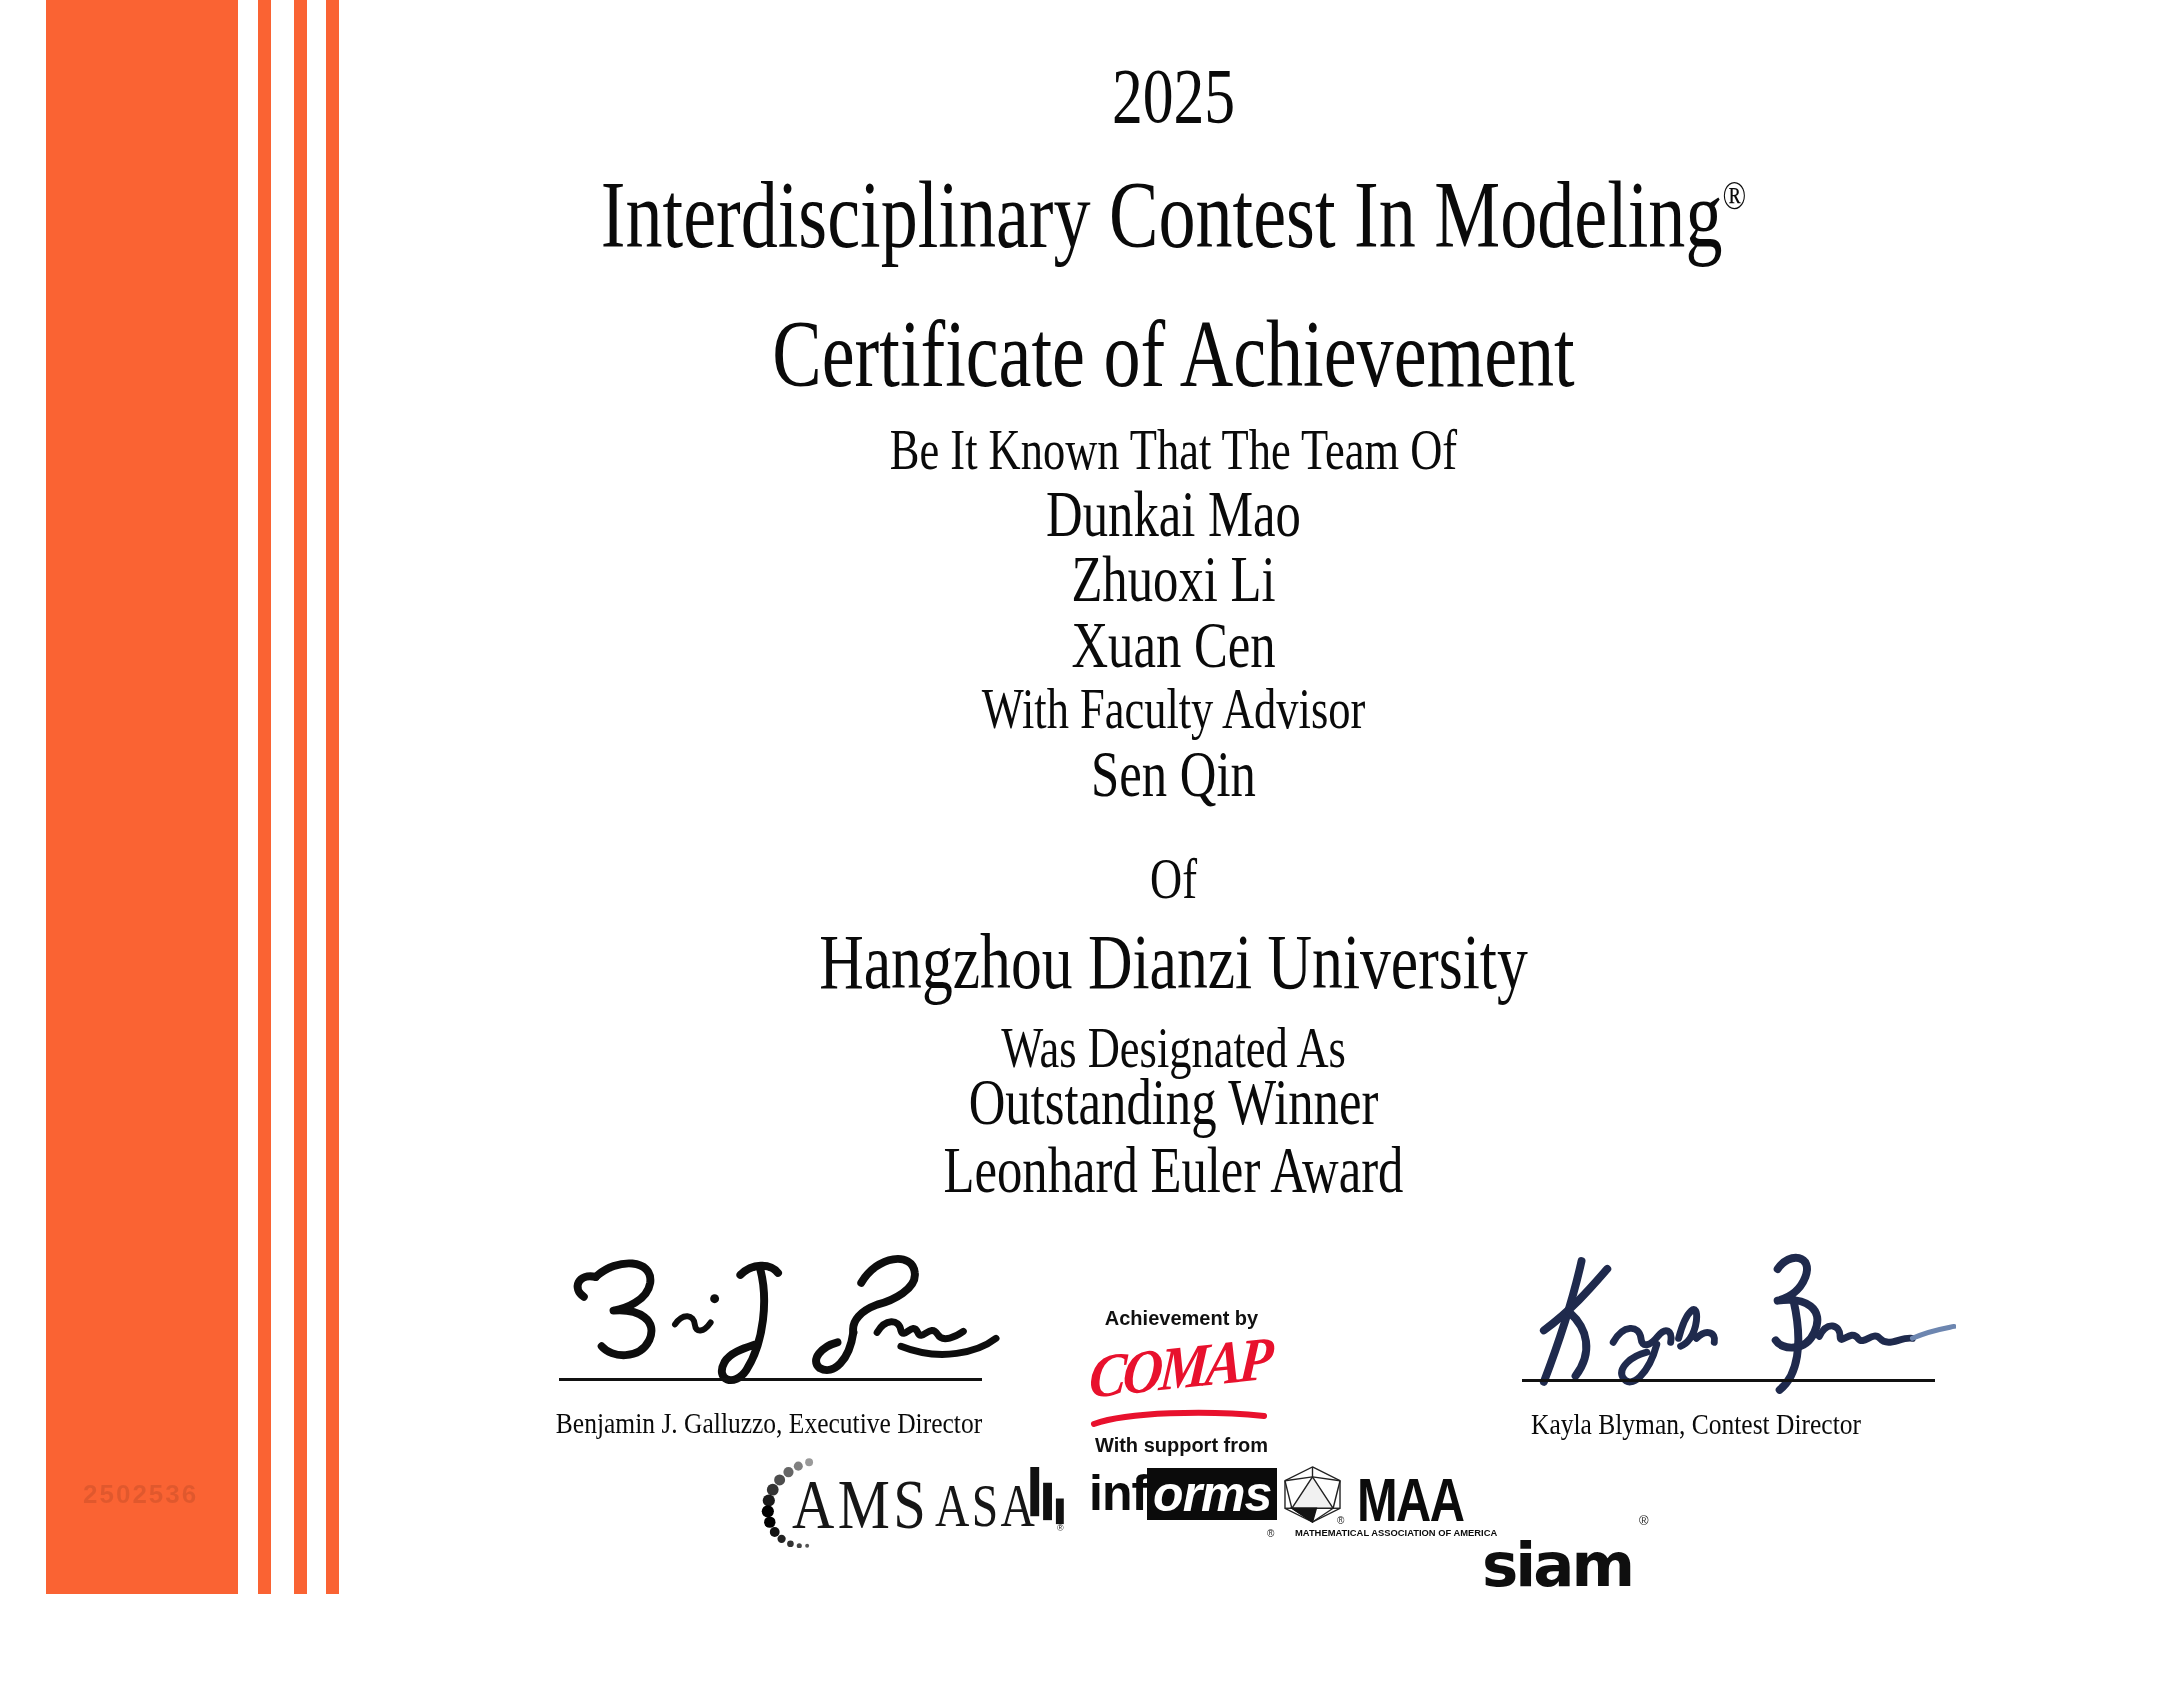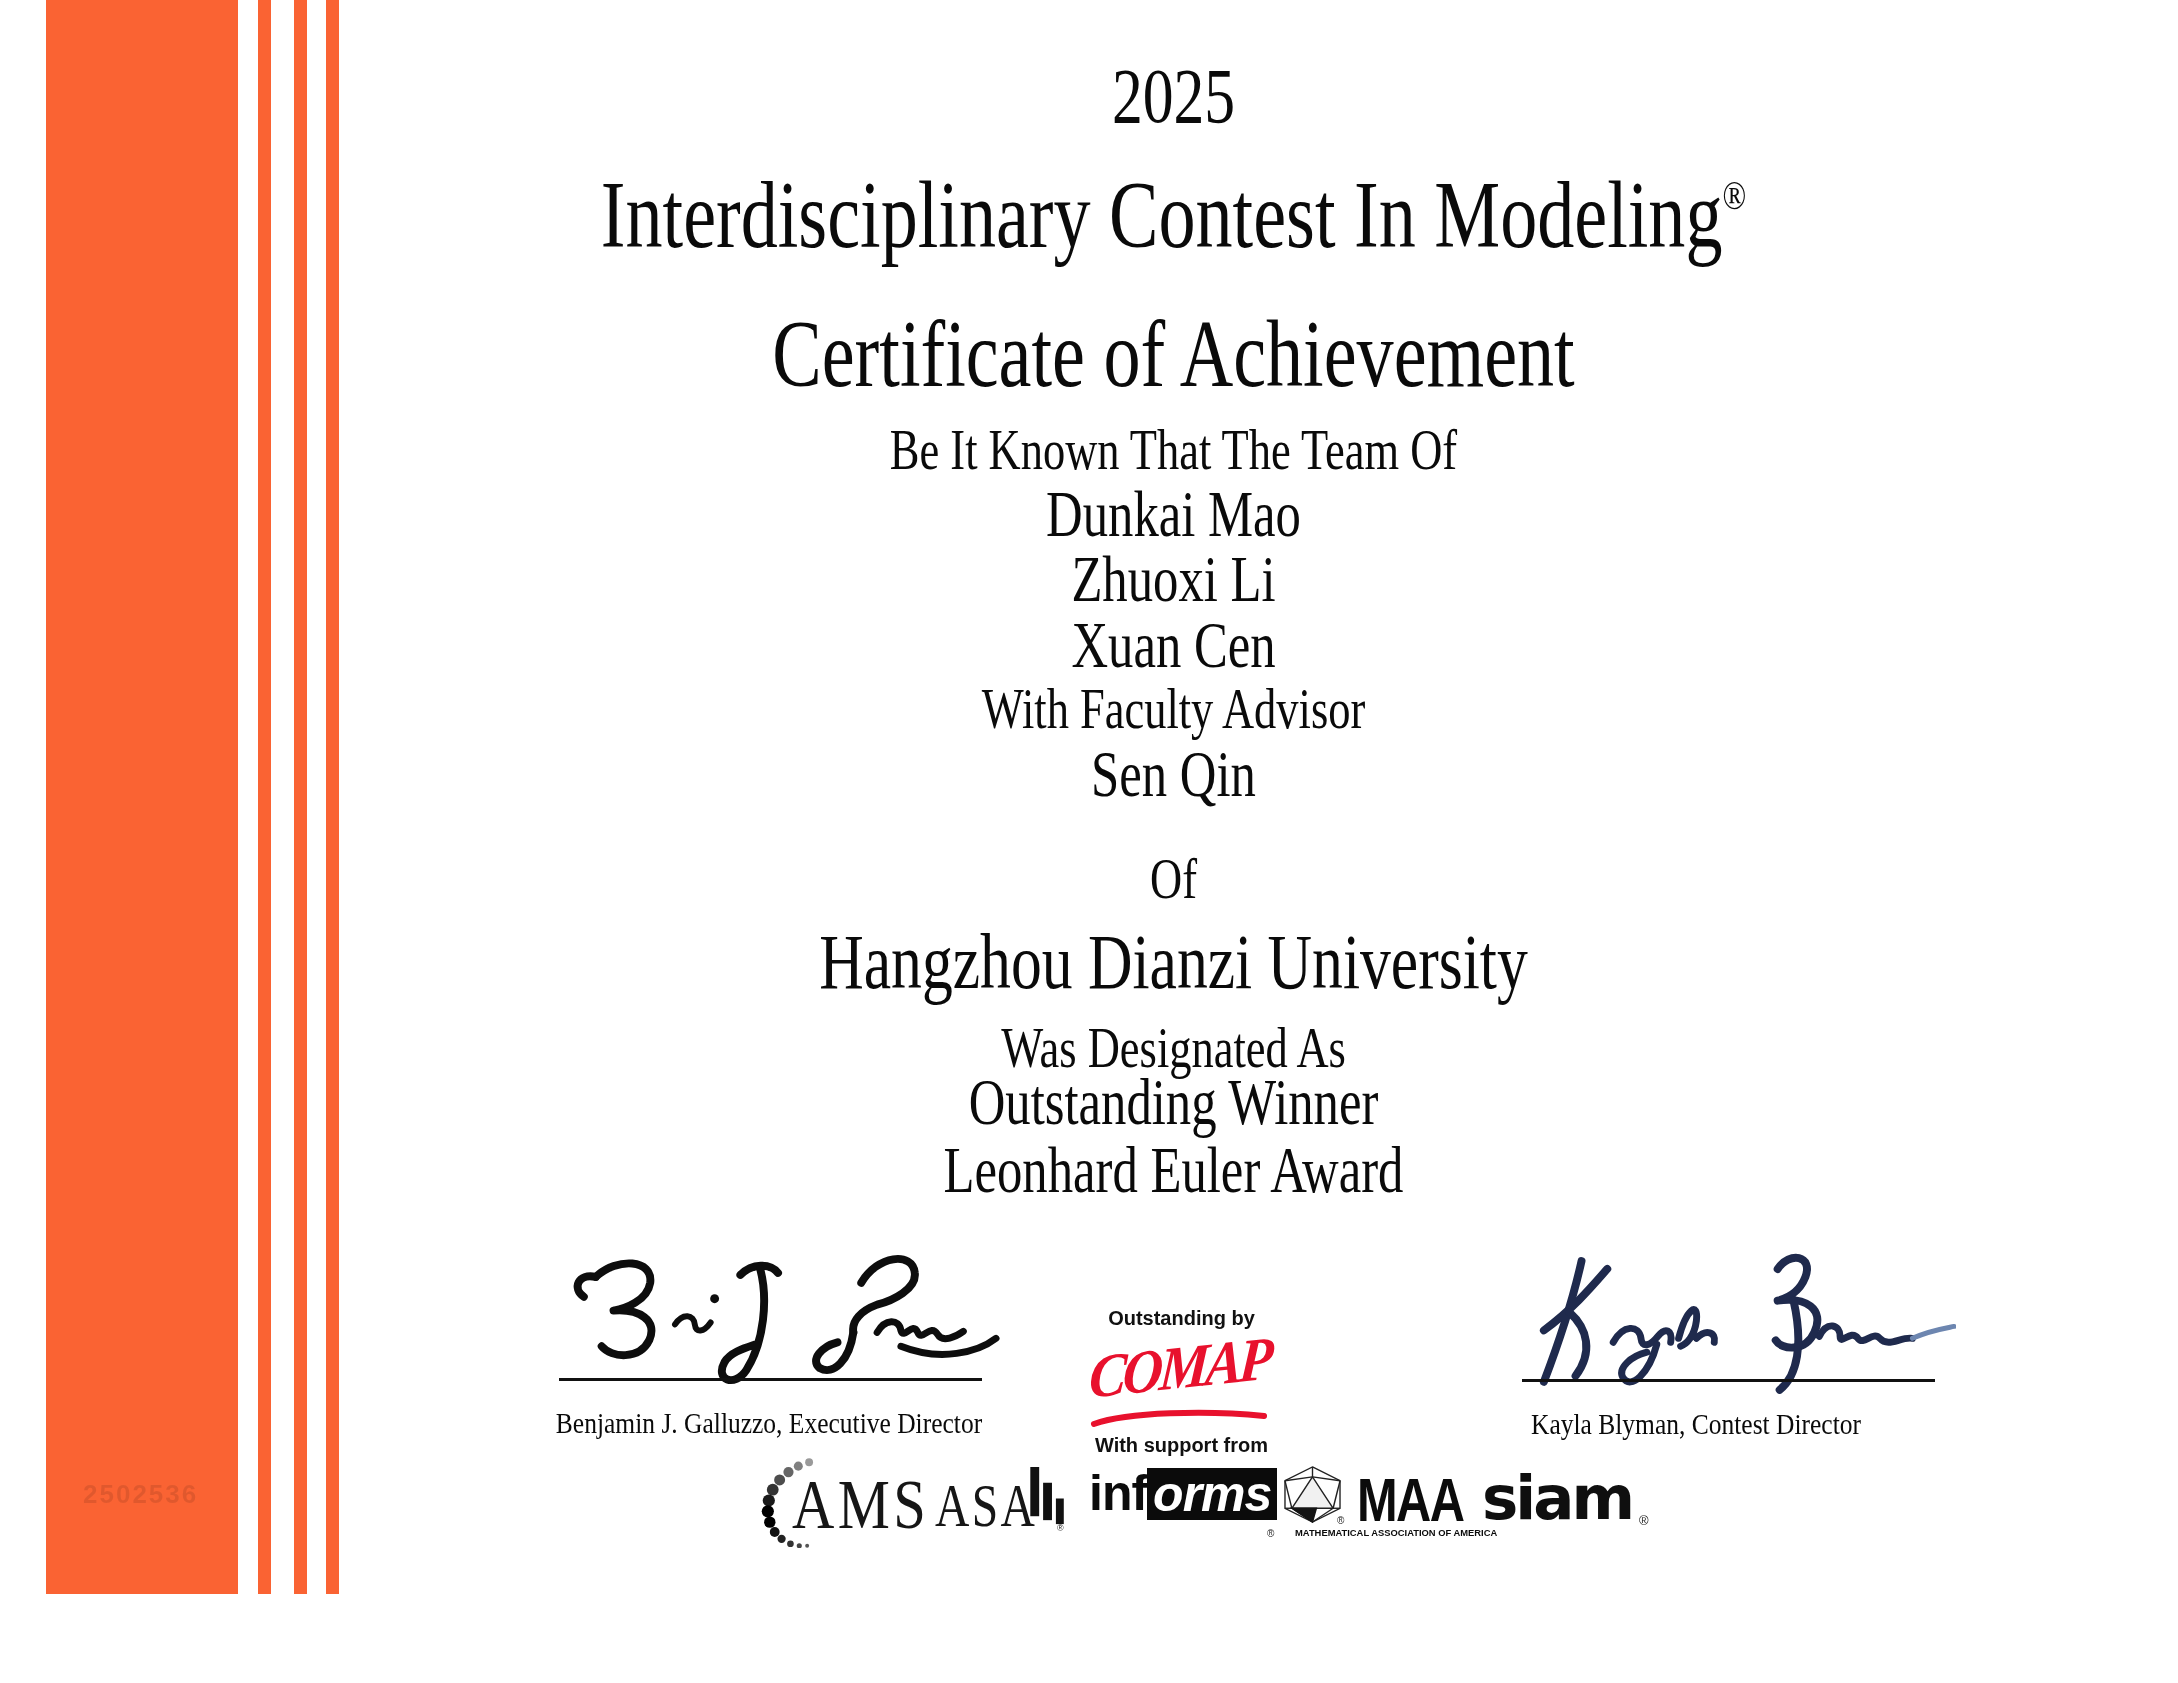--- a/index.html
+++ b/index.html
@@ -45,21 +45,21 @@
             color:#161616;transform:scaleX(0.78);transform-origin:0 0;}
   .informs{position:absolute;left:1089px;top:1468px;display:flex;align-items:flex-start;
            font-family:"Liberation Sans",sans-serif;font-weight:bold;}
   .informs .pre{font-size:50px;line-height:50px;margin-top:0;letter-spacing:-1px;color:#0b0b0b;}
   .informs .box{background:#0b0b0b;color:#fff;height:52px;display:flex;align-items:center;
                 padding:0 6px;font-size:50px;letter-spacing:-1px;font-style:italic;}
   .maa-text{position:absolute;left:1357px;top:1473px;font-family:"Liberation Sans",sans-serif;font-weight:bold;
             font-size:61px;line-height:55px;letter-spacing:-2px;color:#0b0b0b;transform:scaleX(0.80);transform-origin:0 0;}
   .maa-sub{position:absolute;left:1295px;top:1527px;width:170px;font-family:"Liberation Sans",sans-serif;
            font-weight:bold;font-size:9.4px;letter-spacing:0px;color:#0b0b0b;white-space:nowrap;}
-  .siam-text{position:absolute;left:1482px;top:1467px;font-family:"DejaVu Sans",sans-serif;font-weight:bold;
+  .siam-text{position:absolute;left:1482px;top:1534px;font-family:"DejaVu Sans",sans-serif;font-weight:bold;
              font-size:61px;line-height:61px;letter-spacing:-3px;color:#0f0f0f;}
   .rsmall{position:absolute;font-family:"Liberation Sans",sans-serif;color:#222;}
 </style>
 </head>
 <body>
 
 <div id="canvas">
 
   <div class="bar-big">
     <div class="watermark">2502536</div>
@@ -111,21 +111,21 @@
       <path d="M150,94 C158,64 170,56 168,76 C166,92 158,100 152,102 M168,94 C178,84 188,88 186,98" stroke-width="7"></path>
       <path d="M250,24 C262,6 286,10 278,32 C272,48 258,54 250,56 C278,52 298,64 287,88 C278,108 254,106 248,96"></path>
       <path d="M266,56 C276,100 270,132 252,146"></path>
       <path d="M292,92 C300,76 313,80 313,92 C313,102 324,84 331,94 C337,102 346,86 353,94 C362,104 374,92 386,94" stroke-width="7"></path>
       <path d="M386,94 C404,86 418,84 428,82" stroke="#6d86b0" stroke-width="5"></path>
     </g>
   </svg>
   <div class="sigline" style="left:1522px;top:1379px;width:413px"></div>
   <div class="caption" style="left:1399px;top:1407px">Kayla Blyman, Contest Director</div>
 
-  <div class="adminlbl" style="top:1307px">Outstanding by</div>
+  <div class="adminlbl" style="top:1307px">Achievement by</div>
   <div class="comap">
     <span class="word">COMAP</span>
     <svg width="182" height="20" viewBox="0 0 184 20">
       <path d="M6,16 C40,4 120,2 178,8" fill="none" stroke="#E8112D" stroke-width="6" stroke-linecap="round"></path>
     </svg>
   </div>
   <div class="adminlbl" style="top:1434px">With support from</div>
 
   <svg class="sigsvg" style="left:758px;top:1457px" width="57" height="91" viewBox="0 0 58 92">
     <circle cx="52" cy="5" r="4" fill="#9a9a9a"></circle>

